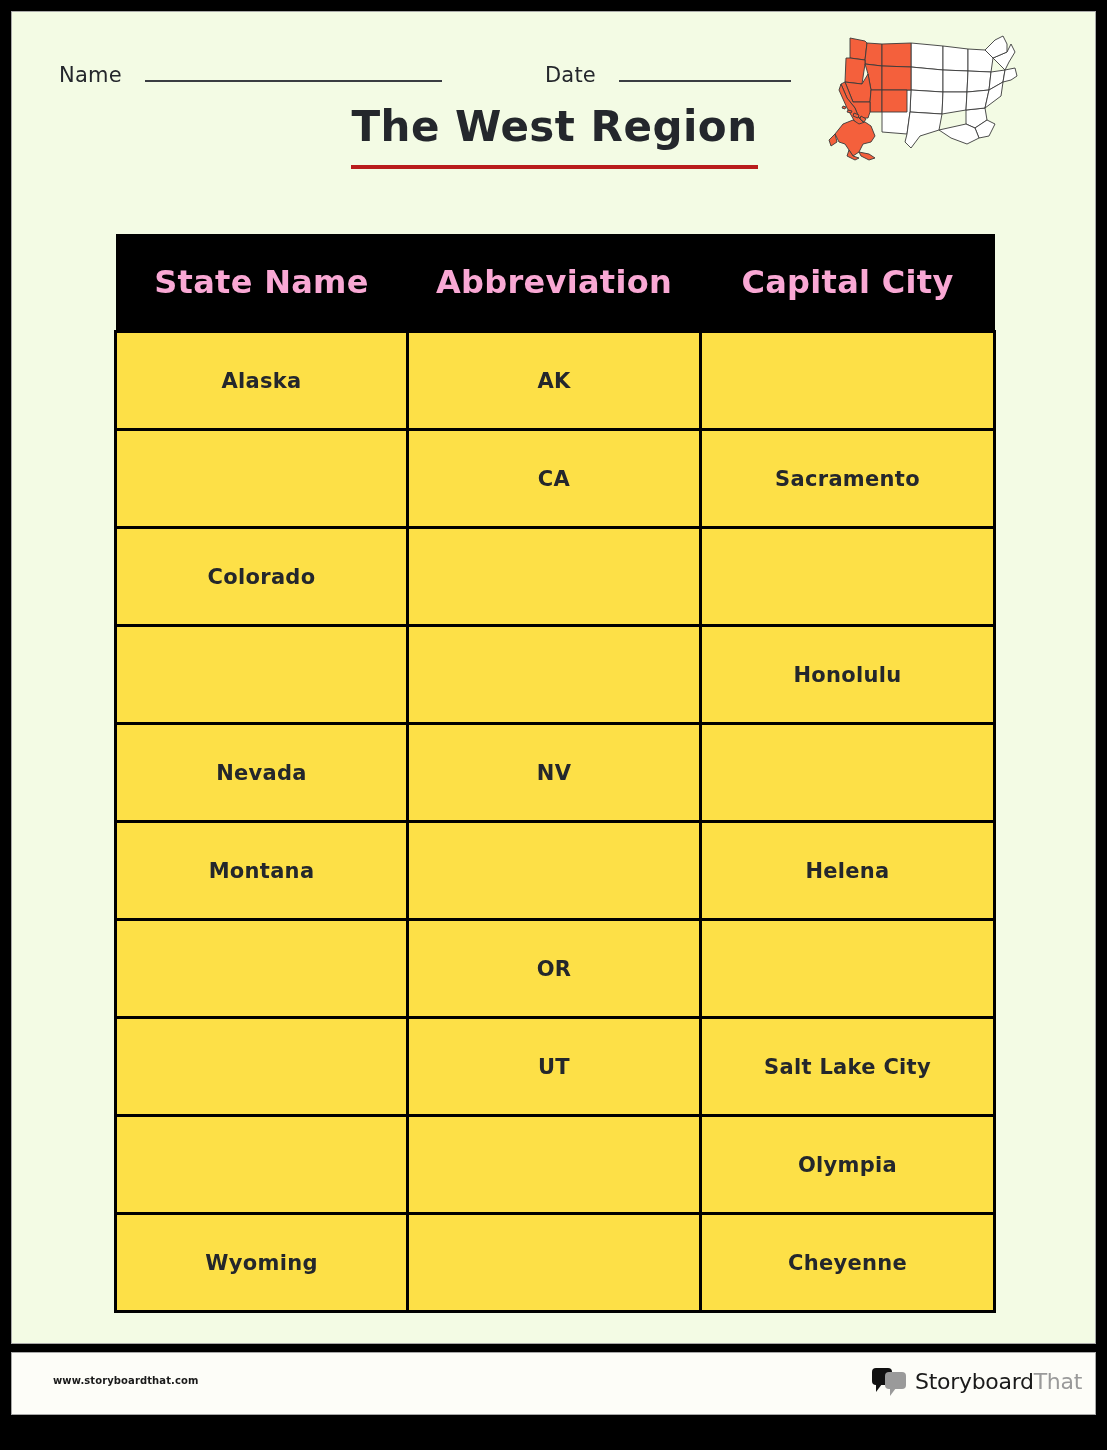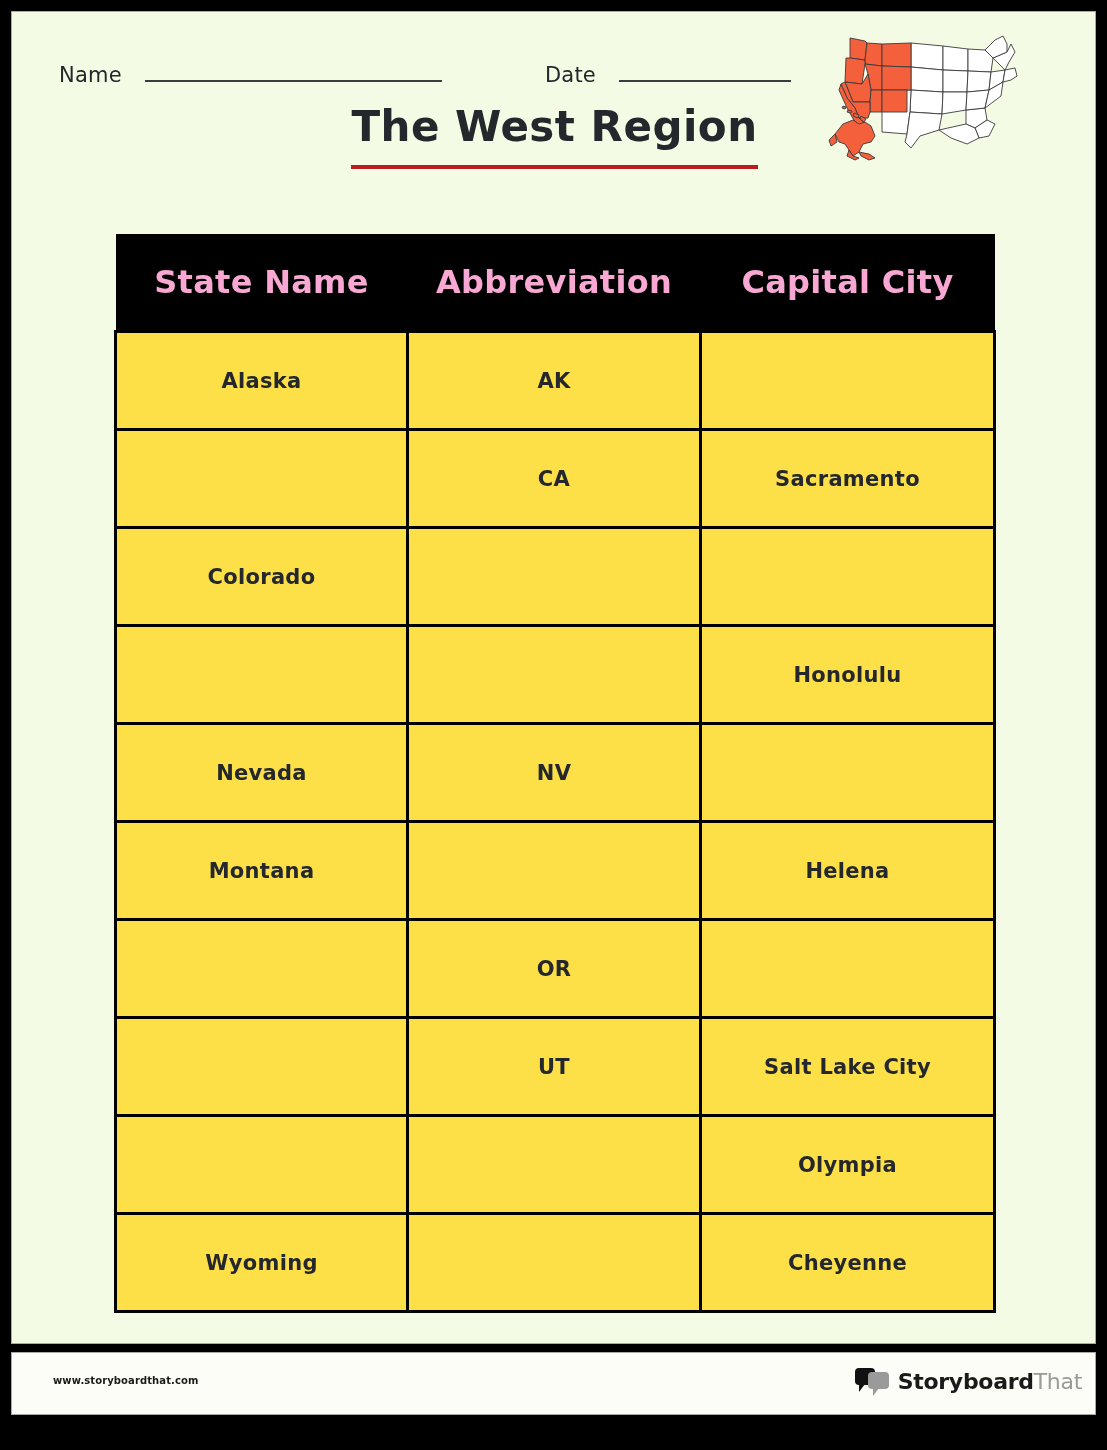--- a/index.html
+++ b/index.html
@@ -214,21 +214,21 @@
     position: absolute;
     left: 5px; bottom: -7px;
     width: 0; height: 0;
     border-left: 6px solid #9a9a9a;
     border-bottom: 8px solid transparent;
   }
   #footer-logo .logo-text {
     font-size: 22px;
     letter-spacing: -0.3px;
   }
-  #footer-logo .logo-text .t1 { color: #1a1a1a; font-weight: bold; }
+  #footer-logo .logo-text .t1 { color: #1a1a1a; font-weight: normal; }
   #footer-logo .logo-text .t2 { color: #9a9a9a; font-weight: normal; margin-top: 39px; }
 </style>
 </head>
 <body>
 
 <div id="page">
 
   <div id="sheet">
 
     <div class="field-row">

